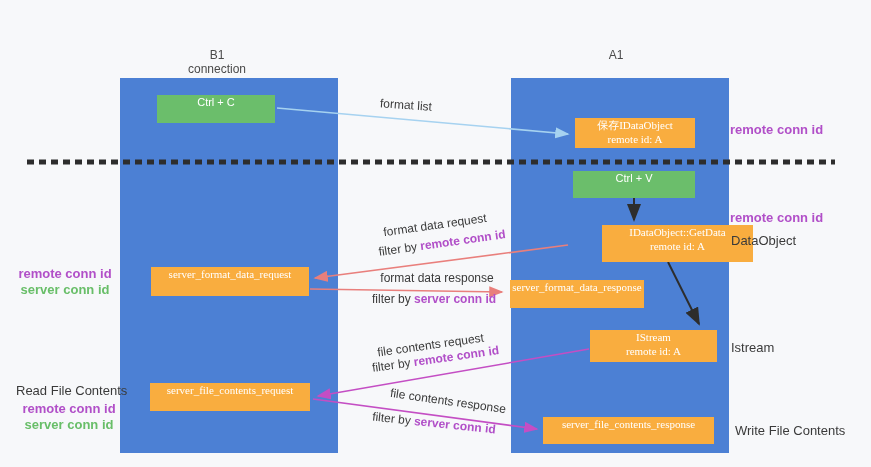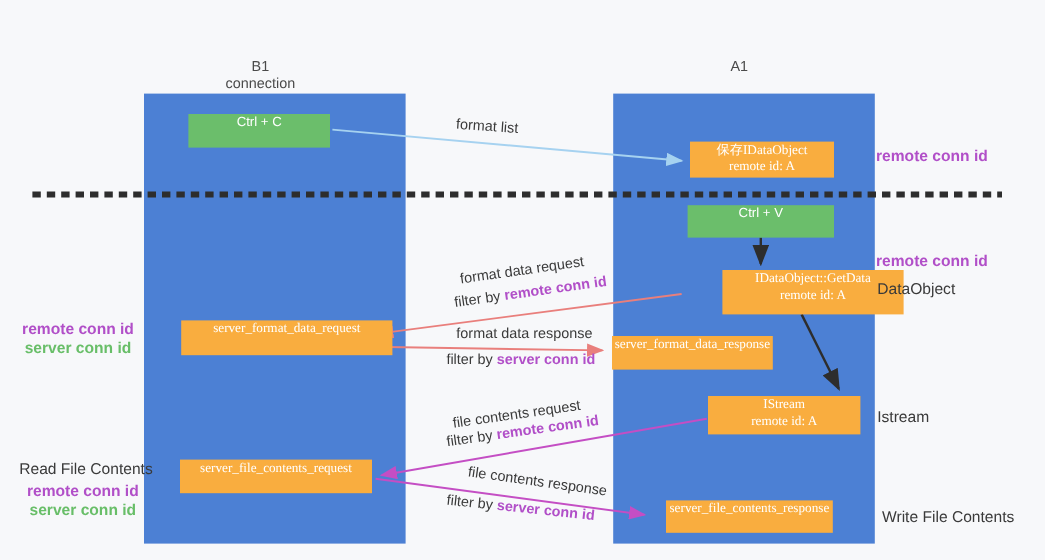--- a/index.html
+++ b/index.html
@@ -93,38 +93,38 @@
 
   <div class="box green" style="left:573px; top:171px; width:122px; height:27px;">
     <div>Ctrl + V</div>
   </div>
 
   <div class="box orange" style="left:602px; top:225px; width:151px; height:37px;">
     <div>IDataObject::GetData</div>
     <div>remote id: A</div>
   </div>
 
-  <div class="box orange" style="left:151px; top:267px; width:176px; height:29px;">
+  <div class="box orange" style="left:151px; top:267px; width:158px; height:29px;">
     <div>server_format_data_request</div>
   </div>
 
   <div class="box orange" style="left:510px; top:280px; width:134px; height:28px;">
     <div>server_format_data_response</div>
   </div>
 
   <div class="box orange" style="left:590px; top:330px; width:127px; height:32px;">
     <div>IStream</div>
     <div>remote id: A</div>
   </div>
 
   <div class="box orange" style="left:150px; top:383px; width:160px; height:28px;">
     <div>server_file_contents_request</div>
   </div>
 
-  <div class="box orange" style="left:543px; top:417px; width:139px; height:27px;margin-left:12px;">
+  <div class="box orange" style="left:543px; top:417px; width:171px; height:27px;">
     <div>server_file_contents_response</div>
   </div>
 
   <div class="lbl center rot-p4" style="left:361px; top:98px; width:90px;">format list</div>
 
   <div class="lbl center rot-n8" style="left:375px; top:218px; width:120px;">format data request</div>
   <div class="lbl center rot-n8" style="left:368px; top:236px; width:148px;"><span>filter by </span><span class="purple">remote conn id</span></div>
 
   <div class="lbl center" style="left:377px; top:271px; width:120px;">format data response</div>
   <div class="lbl center" style="left:372px; top:292px; width:120px;"><span>filter by </span><span class="purple">server conn id</span></div>

